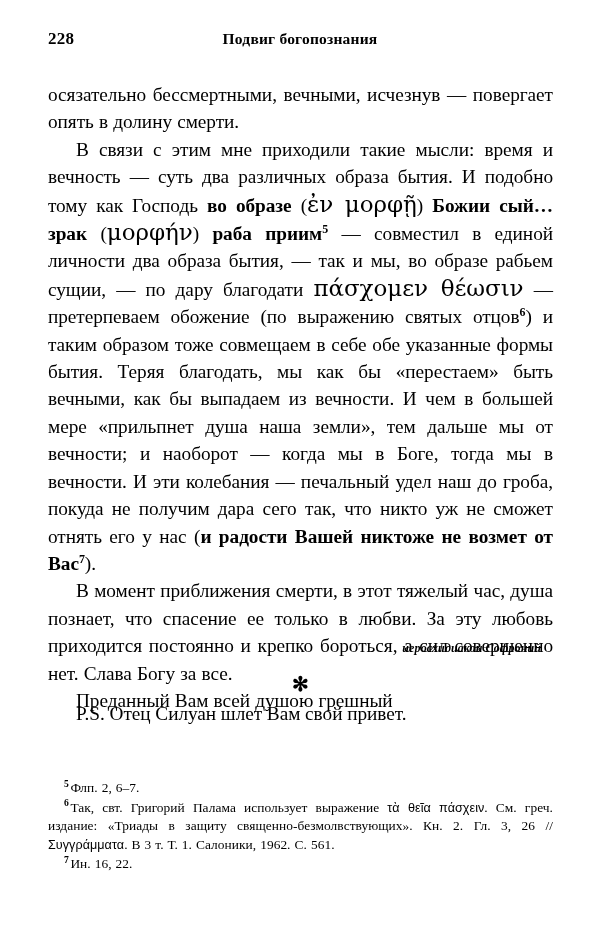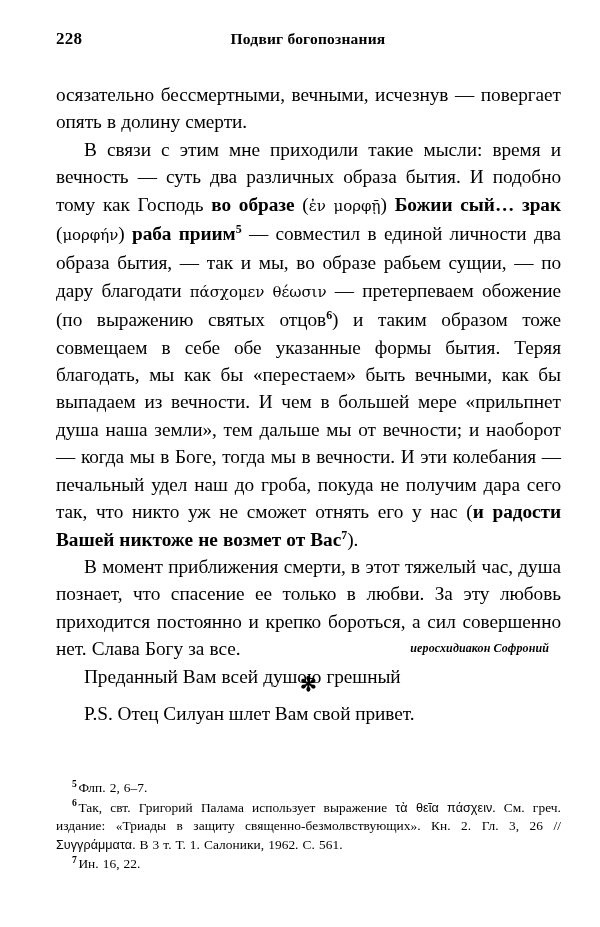--- a/index.html
+++ b/index.html
@@ -15,21 +15,20 @@
     color: #000000;
     overflow: hidden;
   }
 
   .page {
     position: absolute;
     inset: 0;
     width: 520px;
     height: 927px;
     background: #ffffff;
-    margin-left: 8px;
   }
 
   
   .running-head {
     position: absolute;
     top: 28px;
     left: 48px;
     width: 504px;
     height: 24px;
   }
@@ -75,21 +74,21 @@
     text-indent: 28px;
   }
   p.para + p.para {
     margin-top: 0;
   }
   .it {
     font-weight: 700;
   }
   .gr {
     font-family: "DejaVu Serif", "Liberation Serif", serif;
-    font-size: 15px;
+    font-size: 23px;
   }
   sup.fn {
     font-size: 0.62em;
     vertical-align: super;
     line-height: 0;
     font-weight: 700;
     font-style: normal;
   }
 
   

